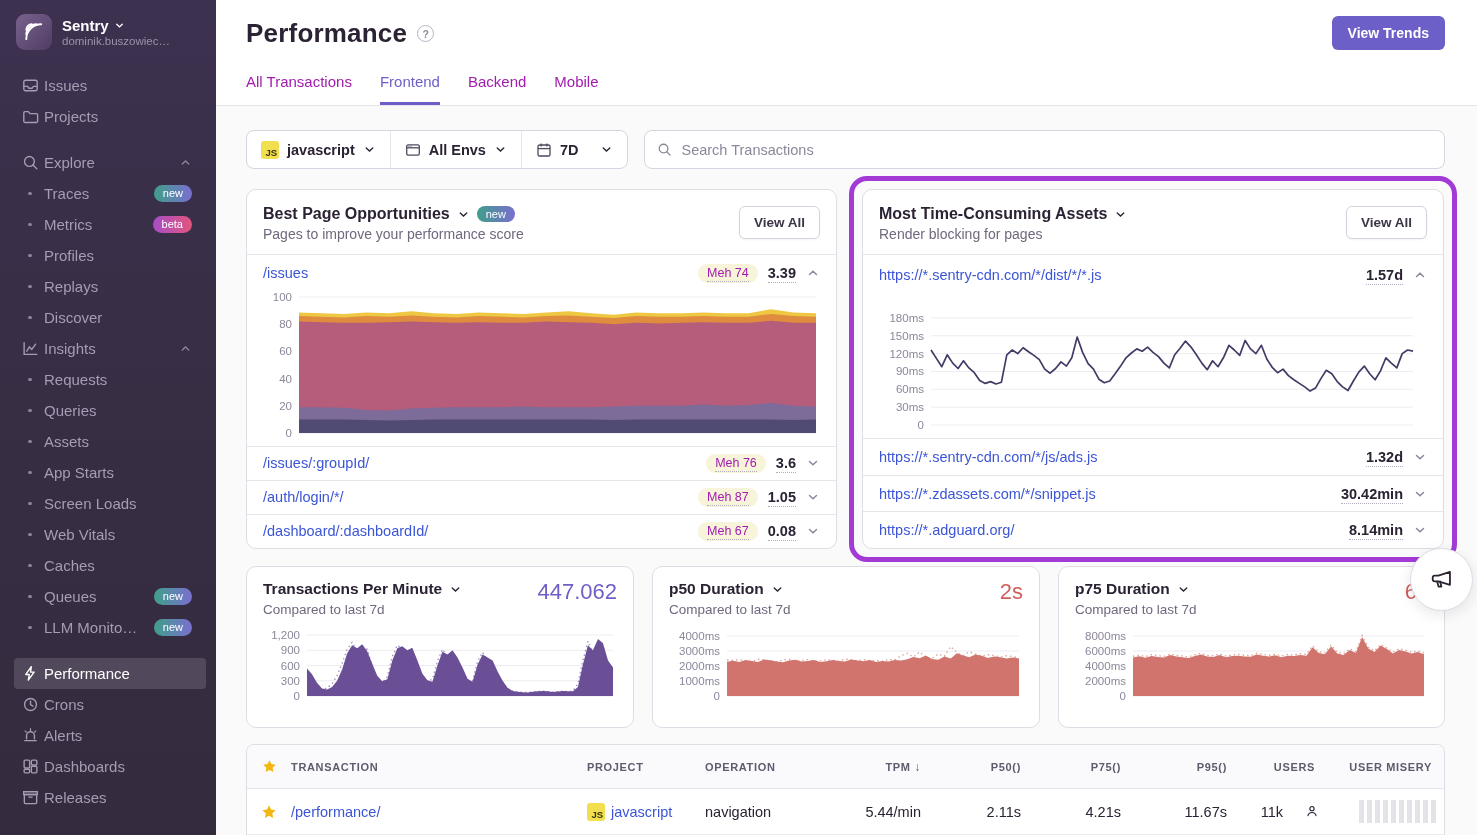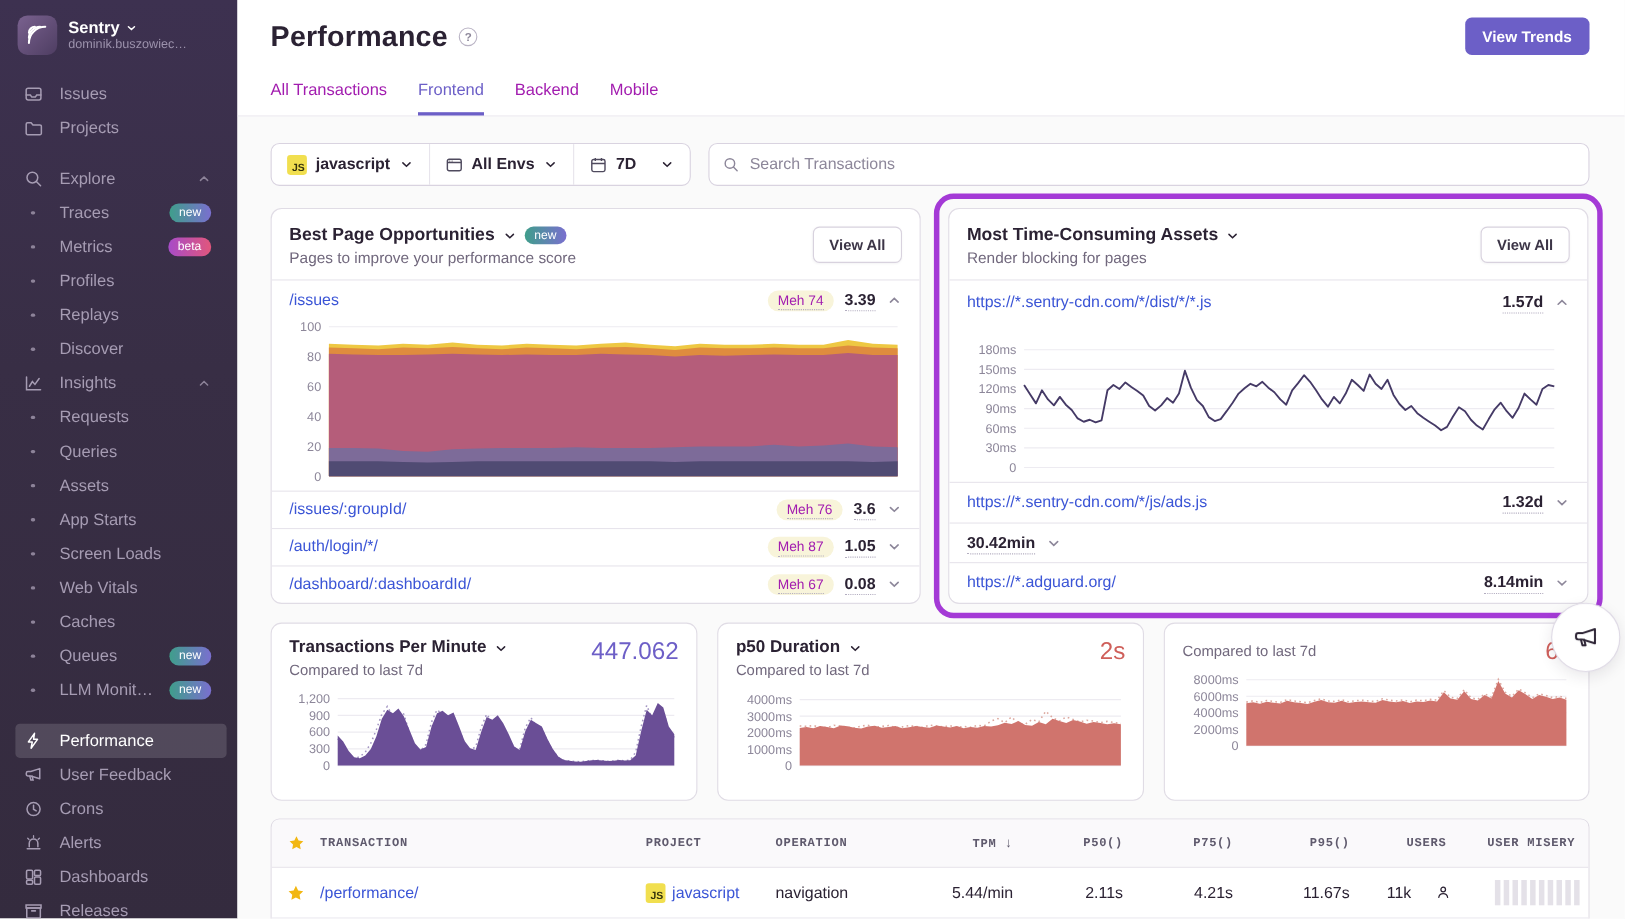--- a/index.html
+++ b/index.html
@@ -11,21 +11,21 @@
   .sidebar { width:216px; height:835px; flex:0 0 216px;
     background:linear-gradient(180deg,#3d3150 0%,#382e45 40%,#342b3e 100%);
     padding:14px 10px 0 14px; overflow:hidden; }
   .brand { display:flex; gap:10px; align-items:center; padding-left:2px; cursor:pointer; }
   .brand-logo { width:36px; height:36px; border-radius:9px; flex:0 0 36px;
     background:linear-gradient(135deg,#7a628f, #4e3d62); display:flex; align-items:center; justify-content:center; }
   .brand-meta { min-width:0; }
   .brand-name { color:#fff; font-size:15px; font-weight:700; display:flex; align-items:center; gap:5px; }
   .brand-sub { color:#9c92ac; font-size:11.5px; margin-top:1px; white-space:nowrap; overflow:hidden; text-overflow:ellipsis; max-width:150px; }
   .nav { margin-top:20px; }
-  .nav-item { display:flex; align-items:center; height:31px; gap:10px; padding:0 8px 0 8px;
+  .nav-item { display:flex; align-items:center; height:31px; padding:0 8px 0 8px;
     color:#a69cb3; font-size:15px; border-radius:4px; cursor:pointer; }
   .nav-item.gap { margin-top:15px; }
   .nav-item.active { background:rgba(255,255,255,.14); color:#fff; }
   .nav-icon { width:22px; height:16px; display:flex; align-items:center; justify-content:flex-start; flex:0 0 22px; }
   .nav-icon svg { stroke:currentColor; }
   .bullet { width:3.5px; height:3.5px; border-radius:50%; background:#8d8399; margin-left:6px; }
   .nav-label { white-space:nowrap; overflow:hidden; text-overflow:ellipsis; }
   .nav-badge { margin-left:auto; margin-right:6px; font-size:11px; color:#fff; padding:2px 9px; border-radius:20px; line-height:13px; }
   .nav-badge.new  { background:linear-gradient(90deg,#3f9e8b,#7a6fcf); }
   .nav-badge.beta { background:linear-gradient(90deg,#a74cc8,#e1567c); }
@@ -92,21 +92,21 @@
   .mini { flex:1; background:#fff; border:1px solid #e0dce5; border-radius:10px; padding:13px 16px 10px; position:relative; }
   .mini-title { display:flex; align-items:center; gap:7px; font-size:15.5px; font-weight:700; cursor:pointer; }
   .mini-value { position:absolute; right:16px; top:12px; font-size:22px; }
   .mini-sub { font-size:13.5px; color:#71687d; margin-top:4px; }
   .mini-chart { height:76px; margin-top:8px; }
 
   
   .tbl { margin-top:16px; background:#fff; border:1px solid #e0dce5; border-radius:8px 8px 0 0; overflow:hidden; }
   .tbl-row { display:grid; grid-template-columns:44px 296px 118px 108px 112px 100px 100px 106px 88px 119px; align-items:center; }
   .tbl-head { background:#faf9fb; height:44px; border-bottom:1px solid #e7e4ec; }
-  .th { font-size:11px; font-weight:700; color:#5f5a6d; letter-spacing:.06em; text-transform:uppercase; cursor:pointer;font-family:Liberation Mono, monospace; }
+  .th { font-size:11px; font-weight:700; color:#5f5a6d; letter-spacing:.06em; text-transform:uppercase; cursor:pointer; }
   .td { font-size:14.5px; color:#2b2233; }
   .ta-r { text-align:right; }
   .cell-pad { padding-right:4px; }
   .tbl-data { height:46px; background:#fff; border-bottom:1px solid #eceaf0; }
   .star-cell { display:flex; justify-content:center; cursor:pointer; }
   .t-link { color:#3b55d6; text-decoration:none; }
   .proj-cell { display:flex; align-items:center; gap:6px; }
   .users-cell { display:flex; align-items:flex-start; justify-content:flex-end; gap:22px; }
   .misery-cell { display:flex; gap:3px; justify-content:flex-end; padding-right:2px; }
   .misery-bar { width:5px; height:23px; background:#e4e1e8; }
@@ -273,29 +273,20 @@
         <span class="nav-label">LLM Monito…</span>
         <span class="nav-badge new">new</span>
       </div>
       <div class="nav-item active gap">
         <span class="nav-icon">
           <svg width="17" height="17" viewBox="0 0 16 16" fill="none" stroke-width="1.3" stroke-linecap="round">
             <path d="M8.8 1.6L3.6 8.9h3.3l-1 5.4 5.5-7.6H8z" stroke-linejoin="round"></path>
           </svg>
         </span>
         <span class="nav-label">Performance</span>
-      </div>
-      <div class="nav-item">
-        <span class="nav-icon">
-          <svg width="17" height="17" viewBox="0 0 16 16" fill="none" stroke-width="1.3" stroke-linecap="round">
-            <path d="M13.3 2.6v8.6L5.6 8.9H3.2A1.4 1.4 0 0 1 1.8 7.5v-1A1.4 1.4 0 0 1 3.2 5.1h2.4z" stroke-linejoin="round"></path>
-            <path d="M4.8 9.1l.9 3.3h1.9l-.9-3.4"></path>
-          </svg>
-        </span>
-        <span class="nav-label">User Feedback</span>
       </div>
       <div class="nav-item">
         <span class="nav-icon">
           <svg width="17" height="17" viewBox="0 0 16 16" fill="none" stroke-width="1.3" stroke-linecap="round">
             <circle cx="8" cy="8" r="5.6"></circle>
             <path d="M8 4.8v3.4l2.3 1.3"></path>
           </svg>
         </span>
         <span class="nav-label">Crons</span>
       </div>
@@ -502,20 +493,21 @@
           </div>
           <div class="flex-fill"></div>
           <div class="acc-row">
             <a class="acc-link" href="#">https://*.sentry-cdn.com/*/js/ads.js</a>
             <span class="acc-val light"><u>1.32d</u></span>
             <svg class="chev" width="14" height="14" viewBox="0 0 16 16" fill="none" stroke="#8d879a" stroke-width="1.7" stroke-linecap="round">
                 <path d="M4 6.2L8 10l4-3.8"></path>
               </svg>
           </div>
           <div class="acc-row">
+            <a class="acc-link" href="#">https://*.zdassets.com/*/snippet.js</a>
             <span class="acc-val light"><u>30.42min</u></span>
             <svg class="chev" width="14" height="14" viewBox="0 0 16 16" fill="none" stroke="#8d879a" stroke-width="1.7" stroke-linecap="round">
                 <path d="M4 6.2L8 10l4-3.8"></path>
               </svg>
           </div>
           <div class="acc-row">
             <a class="acc-link" href="#">https://*.adguard.org/</a>
             <span class="acc-val light"><u>8.14min</u></span>
             <svg class="chev" width="14" height="14" viewBox="0 0 16 16" fill="none" stroke="#8d879a" stroke-width="1.7" stroke-linecap="round">
                 <path d="M4 6.2L8 10l4-3.8"></path>
@@ -568,20 +560,26 @@
               <text x="51" y="45" text-anchor="end" fill="#8d879a" font-size="11.5">2000ms</text>
               <line x1="58" x2="350" y1="56" y2="56" stroke="#edebf1"></line>
               <text x="51" y="60" text-anchor="end" fill="#8d879a" font-size="11.5">1000ms</text>
               <line x1="58" x2="350" y1="71" y2="71" stroke="#edebf1"></line>
               <text x="51" y="75" text-anchor="end" fill="#8d879a" font-size="11.5">0</text>
               <path d="M58.0 35.0 L64.2 35.3 L70.4 34.7 L76.6 35.8 L82.9 36.5 L89.1 34.3 L95.3 35.0 L101.5 36.0 L107.7 36.8 L113.9 35.0 L120.1 34.3 L126.3 36.2 L132.6 35.4 L138.8 34.5 L145.0 36.5 L151.2 35.8 L157.4 34.7 L163.6 35.4 L169.8 36.2 L176.0 34.1 L182.3 35.0 L188.5 35.9 L194.7 34.7 L200.9 36.5 L207.1 35.4 L213.3 36.2 L219.5 34.5 L225.7 35.0 L232.0 30.5 L238.2 28.3 L244.4 32.0 L250.6 26.8 L256.8 32.8 L263.0 33.5 L269.2 29.0 L275.4 31.3 L281.7 21.5 L287.9 27.5 L294.1 30.5 L300.3 26.8 L306.5 29.0 L312.7 31.3 L318.9 29.8 L325.1 30.5 L331.4 32.0 L337.6 30.8 L343.8 31.7 L350.0 32.8" fill="none" stroke="#dca89f" stroke-width="1.4" stroke-dasharray="1.5 3"></path>
               <path d="M58 71 L58.0 36.8 L64.2 35.8 L70.4 37.1 L76.6 35.0 L82.9 36.0 L89.1 37.0 L95.3 34.5 L101.5 35.3 L107.7 36.5 L113.9 37.3 L120.1 35.4 L126.3 34.7 L132.6 36.6 L138.8 35.9 L145.0 35.0 L151.2 37.0 L157.4 36.2 L163.6 35.1 L169.8 35.9 L176.0 36.6 L182.3 34.5 L188.5 35.4 L194.7 36.3 L200.9 35.1 L207.1 37.0 L213.3 35.9 L219.5 36.6 L225.7 35.0 L232.0 35.4 L238.2 34.3 L244.4 32.0 L250.6 33.2 L256.8 30.5 L263.0 34.1 L269.2 34.7 L275.4 31.4 L281.7 33.5 L287.9 28.3 L294.1 30.5 L300.3 32.3 L306.5 29.6 L312.7 30.8 L318.9 32.9 L325.1 31.4 L331.4 32.2 L337.6 33.5 L343.8 32.5 L350.0 33.4 L350 71 Z" fill="#d0746d"></path>
             </svg></div>
       </section>
       <section class="mini">
+        <div class="mini-title">
+          <span>p75 Duration</span>
+          <svg class="chev" width="13" height="13" viewBox="0 0 16 16" fill="none" stroke="#2b2233" stroke-width="1.7" stroke-linecap="round">
+              <path d="M4 6.2L8 10l4-3.8"></path>
+            </svg>
+        </div>
         <div class="mini-value" style="color:#cf5f5a">6s</div>
         <div class="mini-sub">Compared to last 7d</div>
         <div class="mini-chart chart"><svg width="353" height="76">
               <line x1="58" x2="349" y1="11.000000000000002" y2="11.000000000000002" stroke="#edebf1"></line>
               <text x="51" y="15.000000000000002" text-anchor="end" fill="#8d879a" font-size="11.5">8000ms</text>
               <line x1="58" x2="349" y1="26.000000000000004" y2="26.000000000000004" stroke="#edebf1"></line>
               <text x="51" y="30.000000000000004" text-anchor="end" fill="#8d879a" font-size="11.5">6000ms</text>
               <line x1="58" x2="349" y1="41" y2="41" stroke="#edebf1"></line>
               <text x="51" y="45" text-anchor="end" fill="#8d879a" font-size="11.5">4000ms</text>
               <line x1="58" x2="349" y1="56" y2="56" stroke="#edebf1"></line>

